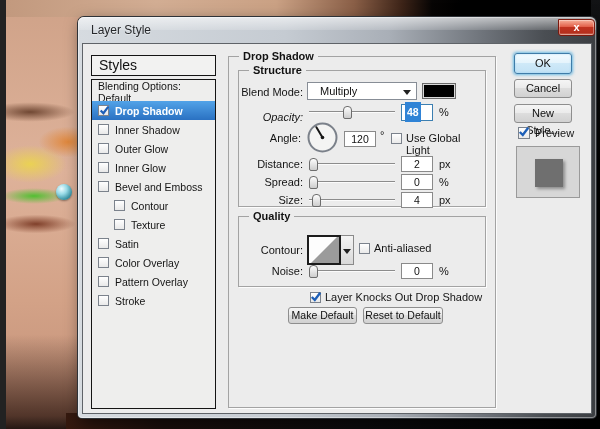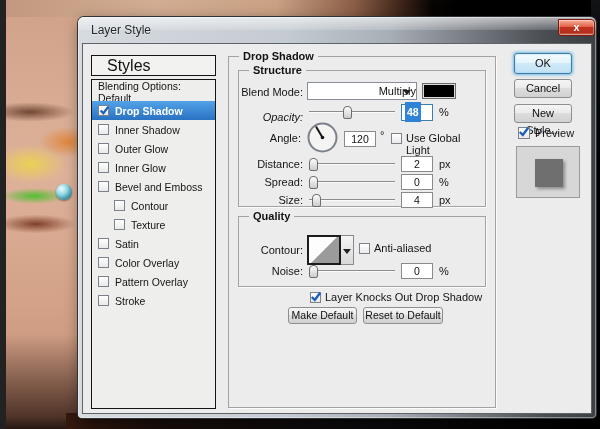--- a/index.html
+++ b/index.html
@@ -51,22 +51,22 @@
     background: linear-gradient(180deg,#f7b09a,#e2604a 45%,#c0321f 50%,#b42f1e 85%,#d8826d);
     color:#fff; font-size:11px; font-weight:bold; text-align:center; line-height:15px;
     box-shadow: inset 0 0 0 1px rgba(255,255,255,.35);
     cursor:pointer;
   }
   .client { position:absolute; left:4px; top:26px; right:4px; bottom:4px;
     background:#ececec; border:1px solid #5f6368; }
 
   
   .styles-header { position:absolute; left:13px; top:38px; width:125px; height:21px;
-    background:#f2f2f1; border:1px solid #141414; font-size:16px; color:#111;
-    line-height:19px; padding-left:15px; }
+    background:#f2f2f1; border:1px solid #141414; font-size:14px; color:#111;
+    line-height:19px; padding-left:7px; }
   .styles-list { position:absolute; left:13px; top:62px; width:125px; height:330px;
     background:#eeeeed; border:1px solid #141414; padding-top:2px; }
   .li { position:relative; height:19px; display:flex; align-items:center;
     padding-left:6px; font-size:10.5px; color:#141414; cursor:pointer; }
   .li.indent { padding-left:22px; }
   .li.sel { background:linear-gradient(180deg,#52a3e8,#2a71c2);
     color:#fff; font-weight:bold; }
   .cb { width:11px; height:11px; background:linear-gradient(180deg,#fff,#e9e9e9);
     border:1px solid #7b828c; margin-right:6px; flex:0 0 auto; position:relative; }
   .cb svg { position:absolute; left:0; top:-1px; width:11px; height:11px; }
@@ -86,21 +86,21 @@
   .vbox.focus .selhl { background:#2f83d6; color:#fff; padding:4px 2px;font-weight:bold; }
   .unit { position:absolute; font-size:11px; color:#141414; }
 
   .track { position:absolute; height:2px;
     border-top:1px solid #8c8c8c; border-bottom:1px solid #fbfbfb; }
   .thumb { position:absolute; width:9px; height:13px; top:-6px;
     background:linear-gradient(180deg,#fdfdfd,#cdcdcd);
     border:1px solid #6d6d6d; border-radius:4px 4px 2px 2px; cursor:pointer; }
 
   .dropdown { position:absolute; background:#fff; border:1px solid #878d96; height:18px;
-    font-size:11px; color:#111; line-height:16px; padding-left:12px; cursor:pointer;text-align:right; }
+    font-size:11px; color:#111; line-height:16px; padding-left:12px; cursor:pointer; }
   .dd-arrow { position:absolute; right:5px; top:7px; width:0; height:0;
     border-left:4px solid transparent; border-right:4px solid transparent;
     border-top:5px solid #222; }
   .swatch { position:absolute; width:34px; height:16px; background:#000;
     border:1px solid #6a6a6a; box-shadow:0 0 0 1px #d9d9d9 inset; cursor:pointer; }
 
   .dial { position:absolute; width:33px; height:33px; cursor:pointer; }
 
   .contour-box { position:absolute; width:34px; height:30px; border:2px solid #1c1c1c;
     background:linear-gradient(135deg,#fdfdfd 49.6%,#9b9b9b 50.4%); cursor:pointer; }

